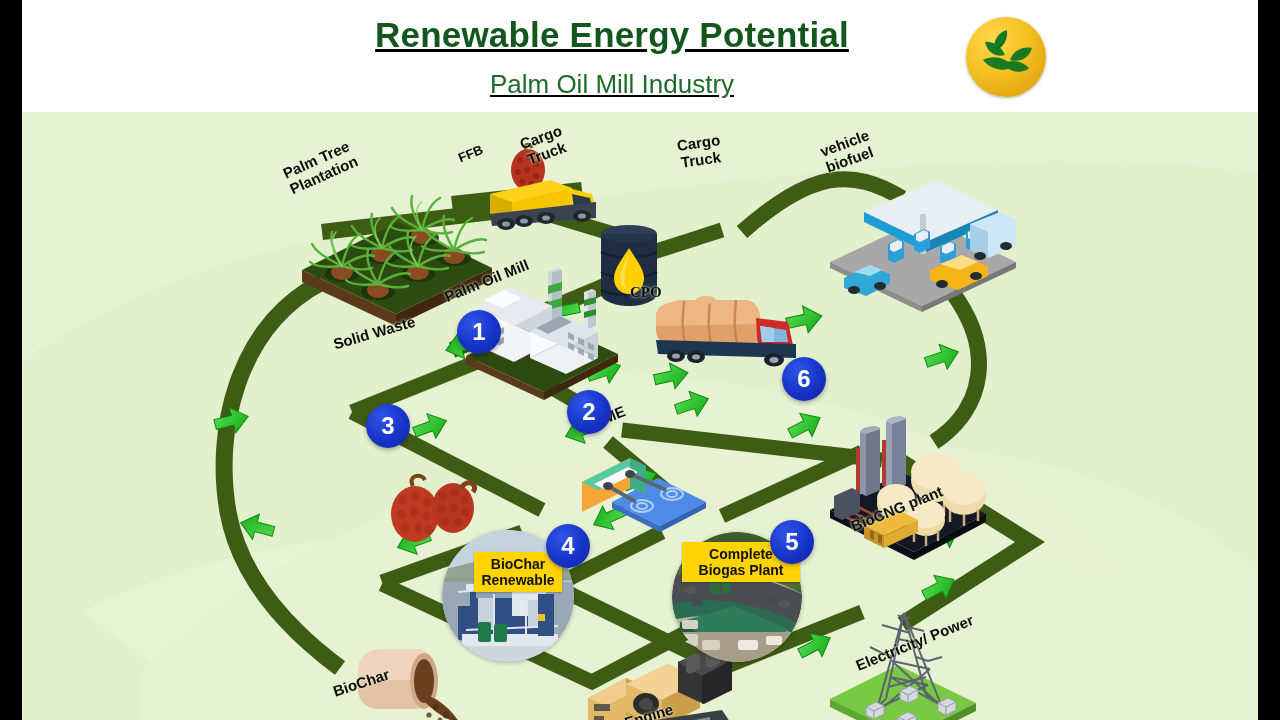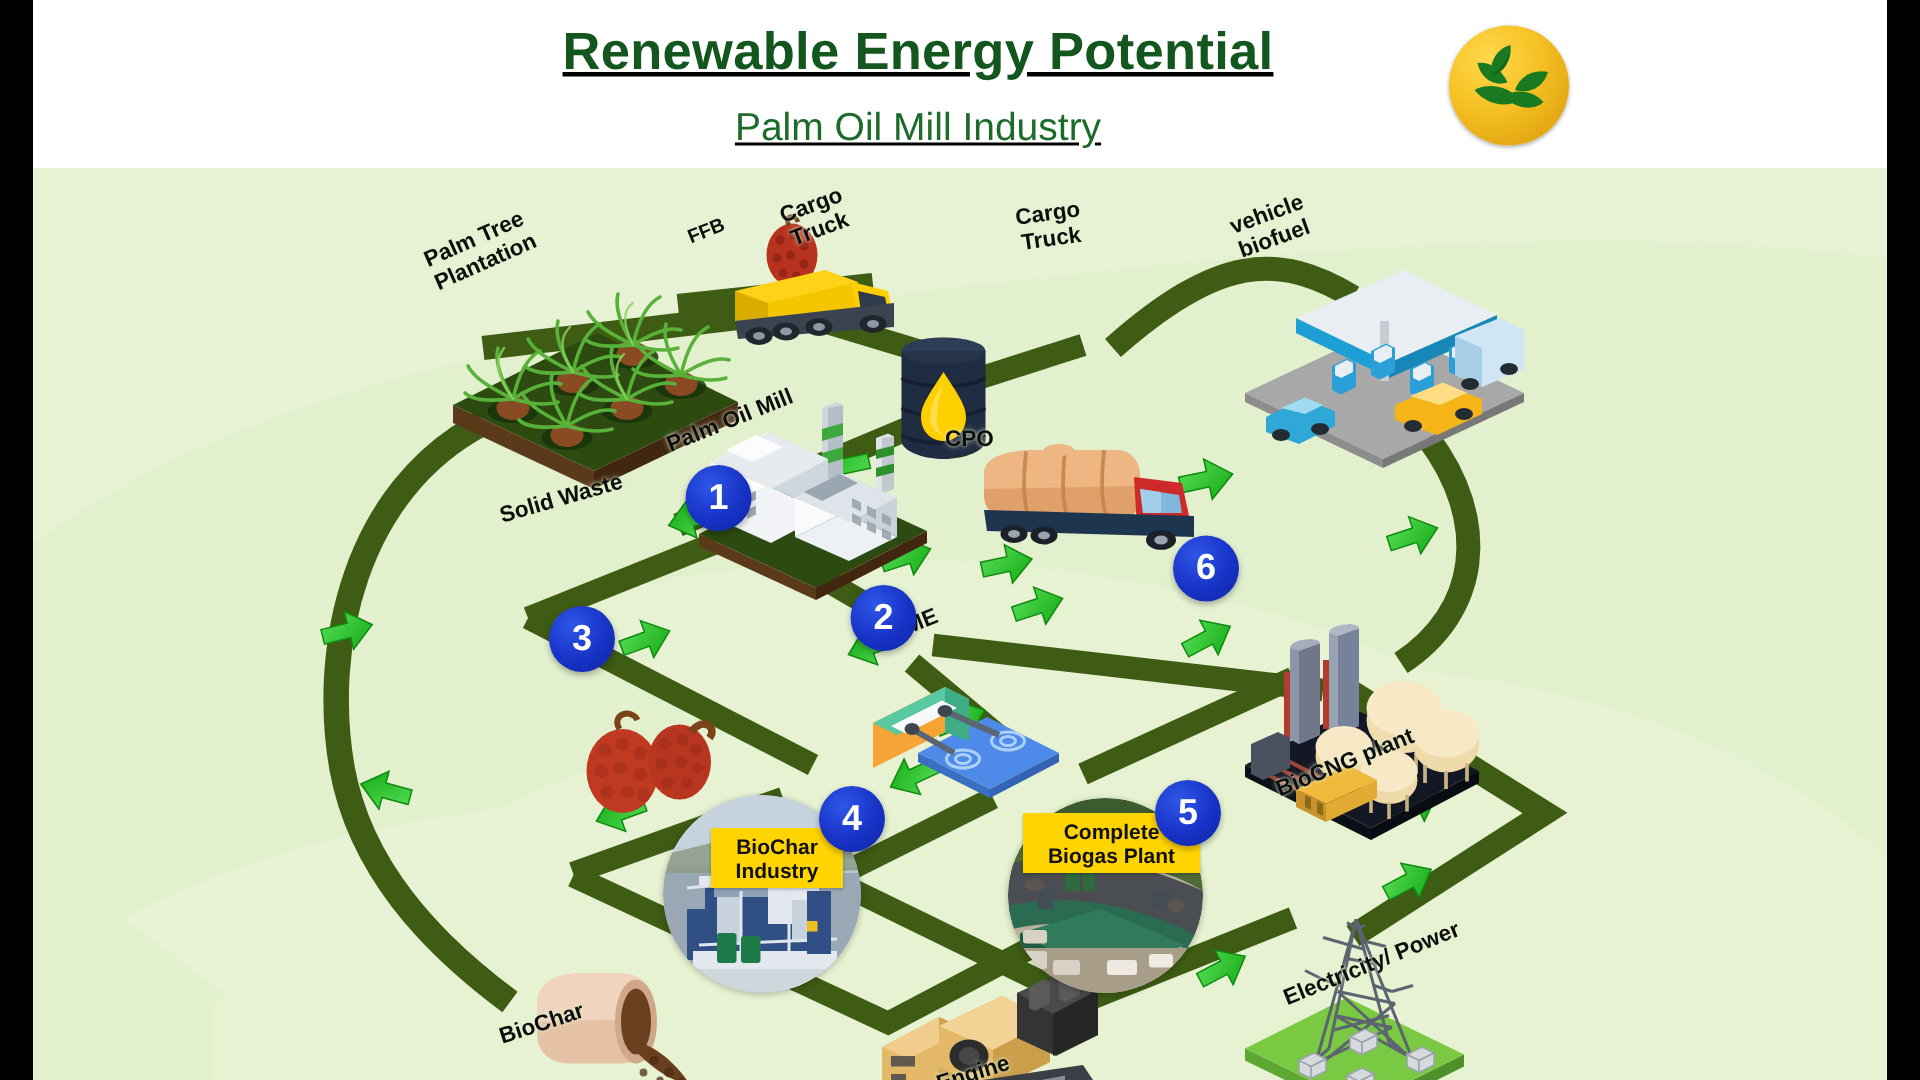--- a/index.html
+++ b/index.html
@@ -802,21 +802,21 @@
 
     <div class="step" style="left:435px;top:198px;">1</div>
     <div class="step" style="left:545px;top:278px;">2</div>
     <div class="step" style="left:344px;top:292px;">3</div>
     <div class="step" style="left:524px;top:412px;">4</div>
     <div class="step" style="left:748px;top:408px;">5</div>
     <div class="step" style="left:760px;top:245px;">6</div>
 
     <div class="ybadge" style="left:452px;top:440px;width:74px;">
       <div>BioChar</div>
-      <div>Industry</div>
+      <div>Renewable</div>
     </div>
     <div class="ybadge" style="left:660px;top:430px;width:104px;">
       <div>Complete</div>
       <div>Biogas Plant</div>
     </div>
 
     <div class="lbl md" style="left:262px;top:38px;transform:rotate(-24deg);">
       <div>Palm Tree</div>
       <div>Plantation</div>
     </div>
@@ -833,21 +833,21 @@
       <div>Truck</div>
     </div>
 
     <div class="lbl md" style="left:800px;top:22px;transform:rotate(-20deg);">
       <div>vehicle</div>
       <div>biofuel</div>
     </div>
 
     <div class="lbl md" style="left:420px;top:160px;transform:rotate(-22deg);">Palm Oil Mill</div>
 
-    <div class="lbl md" style="left:608px;top:172px;">CPO</div>
+    <div class="lbl md" style="left:608px;top:172px;font-family:Liberation Serif, serif;">CPO</div>
 
     <div class="lbl md" style="left:310px;top:212px;transform:rotate(-16deg);">Solid Waste</div>
 
     <div class="lbl md" style="left:560px;top:298px;transform:rotate(-22deg);">POME</div>
 
     <div class="lbl md" style="left:310px;top:562px;transform:rotate(-18deg);">BioChar</div>
 
     <div class="lbl md" style="left:570px;top:600px;transform:rotate(-17deg);">Gas Engine</div>
 
     <div class="lbl md" style="left:826px;top:388px;transform:rotate(-22deg);">BioCNG plant</div>

